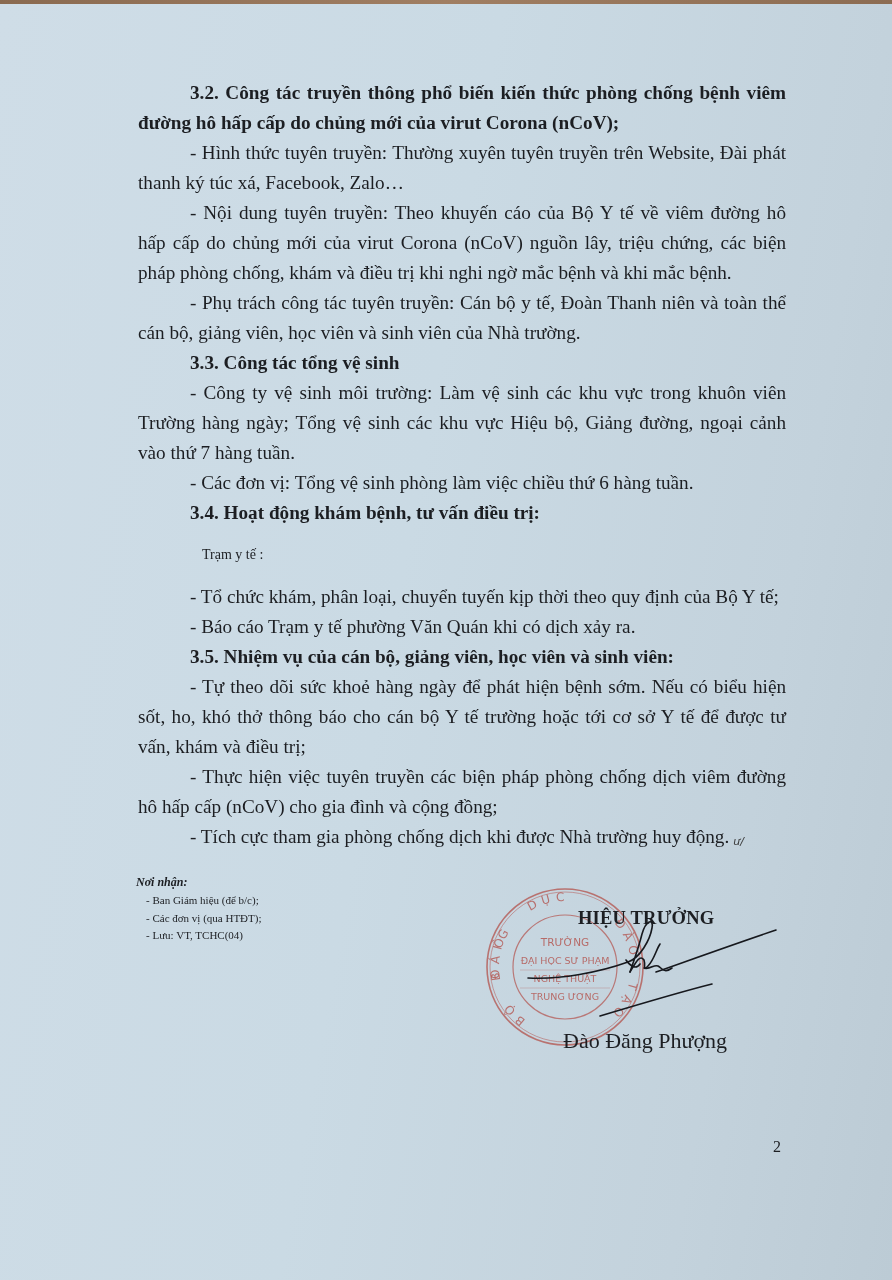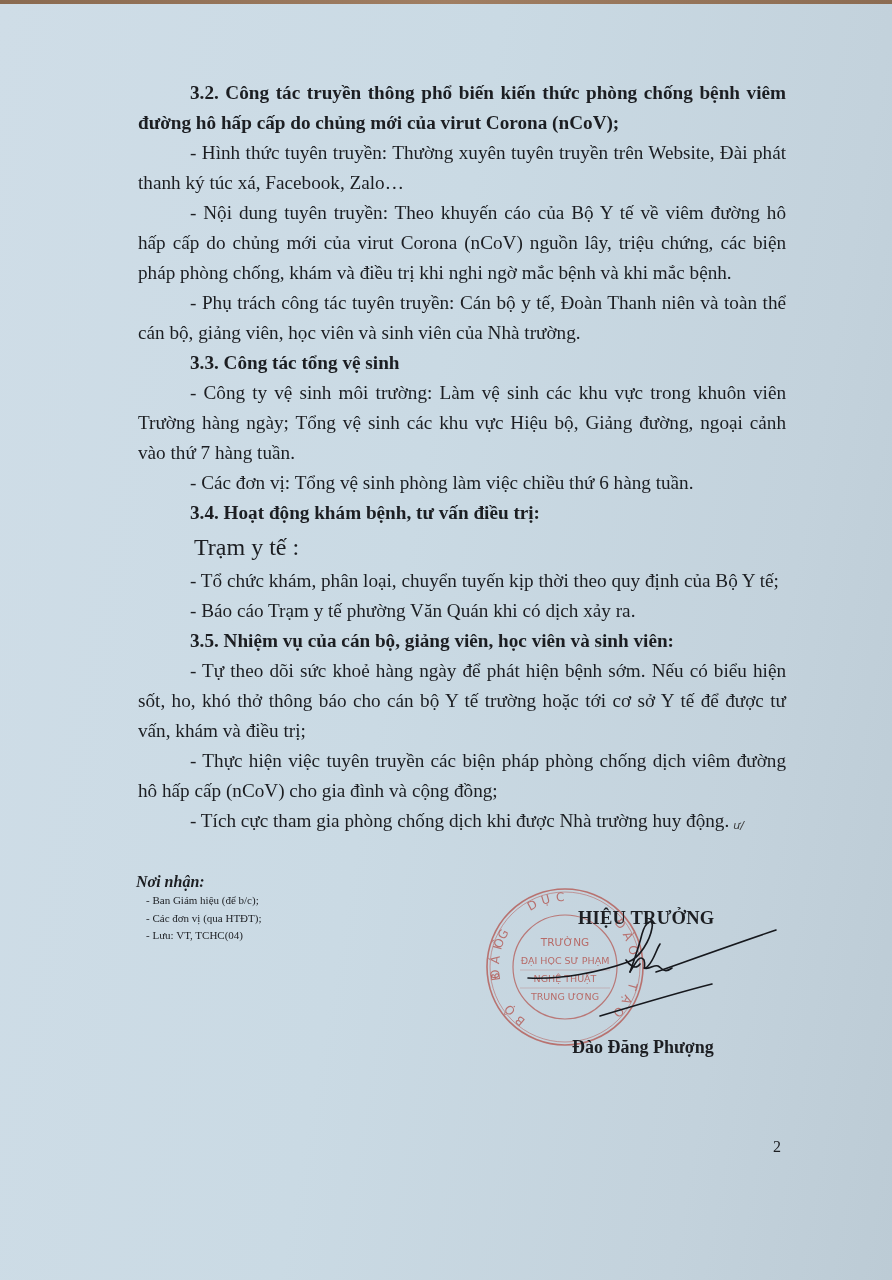--- a/index.html
+++ b/index.html
@@ -36,44 +36,44 @@
     }
     .heading {
       font-weight: bold;
       font-size: 19.2px;
       line-height: 30px;
       text-indent: 52px;
       margin: 0;
       text-align: justify;
     }
     .plain-indent {
-      font-size: 24px;
+      font-size: 14px;
       line-height: 30px;
       padding-left: 52px;
-      margin: 4px;
+      margin: 12px;
     }
     .mark {
       font-family: "DejaVu Sans", sans-serif;
       font-size: 11px;
       font-style: italic;
       color: #3a3a3a;
       margin-left: 4px;
       vertical-align: -2px;
     }
 
     .recipients {
       position: absolute;
       left: 136px;
       top: 872px;
       width: 320px;
     }
     .recipients-title {
       font-weight: bold;
       font-style: italic;
-      font-size: 16px;
+      font-size: 12px;
       line-height: 20px;
       margin: 0;
     }
     .recipients-item {
       font-size: 11px;
       line-height: 17.5px;
       margin: 0 0 0 10px;
     }
 
     .signature-block {
@@ -90,23 +90,23 @@
       font-weight: bold;
       font-size: 18.5px;
       letter-spacing: 0.2px;
       margin: 12px;
       white-space: nowrap;
     }
     .sign-name {
       position: absolute;
       left: 80px;
       top: 145px;
-      font-weight: bold;
-      font-size: 18px;
-      margin: 12px;
+      font-weight: normal;
+      font-size: 22px;
+      margin: 3px;
       white-space: nowrap;
     }
     .stamp {
       position: absolute;
       left: 4px;
       top: 6px;
       width: 162px;
       height: 162px;
     }
     .signature {

